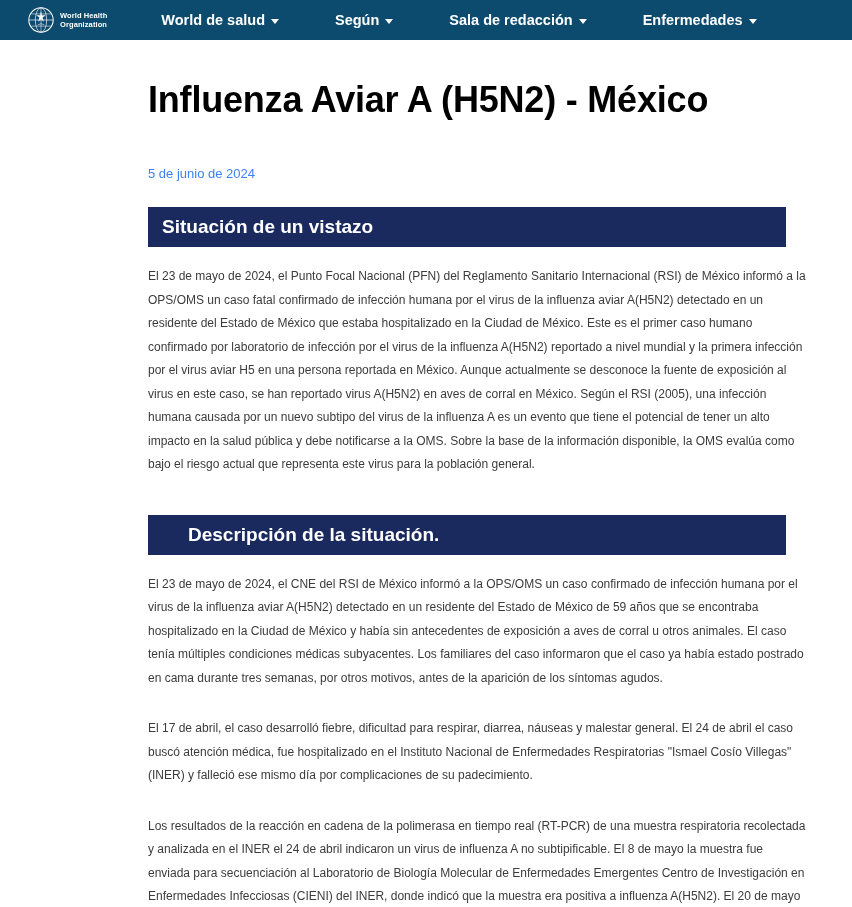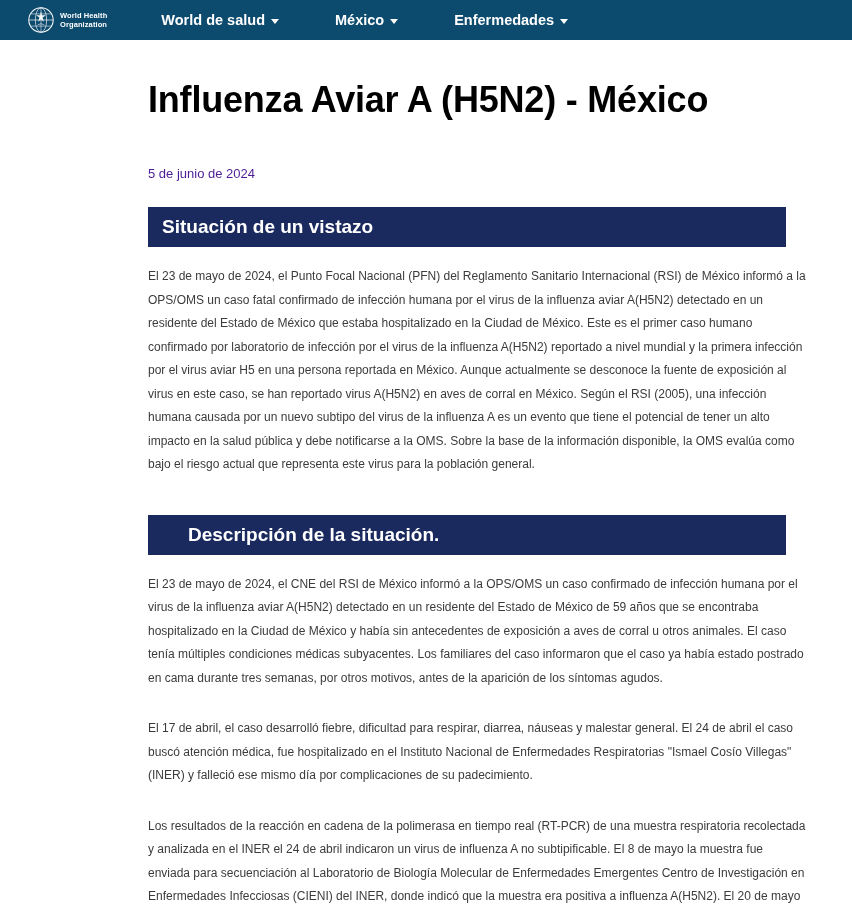--- a/index.html
+++ b/index.html
@@ -79,21 +79,21 @@
     font-size: 36px;
     line-height: 43px;
     font-weight: bold;
     color: #000000;
     margin: 38px 0 0 0;
     max-width: 640px;
     letter-spacing: -0.2px;
   }
   .date {
     font-size: 13px;
-    color: #4c1d95;
+    color: #3b82f6;
     margin: 45px 0 0 0;
   }
 
   .section-header {
     background: #1a2a5e;
     color: #ffffff;
     font-size: 19px;
     font-weight: bold;
     padding: 9px 0 9px 14px;
     margin: 26px 0 0 0;
@@ -135,21 +135,25 @@
     <div class="brand-text">World Health
 Organization</div>
   </div>
 
   <div class="nav-items">
     <div class="nav-item">
       <span>World de salud</span>
       <span class="caret"></span>
     </div>
     <div class="nav-item">
-      <span>México</span>
+      <span>Según</span>
+      <span class="caret"></span>
+    </div>
+    <div class="nav-item">
+      <span>Sala de redacción</span>
       <span class="caret"></span>
     </div>
     <div class="nav-item">
       <span>Enfermedades</span>
       <span class="caret"></span>
     </div>
   </div>
 </div>
 
 <div class="page">

